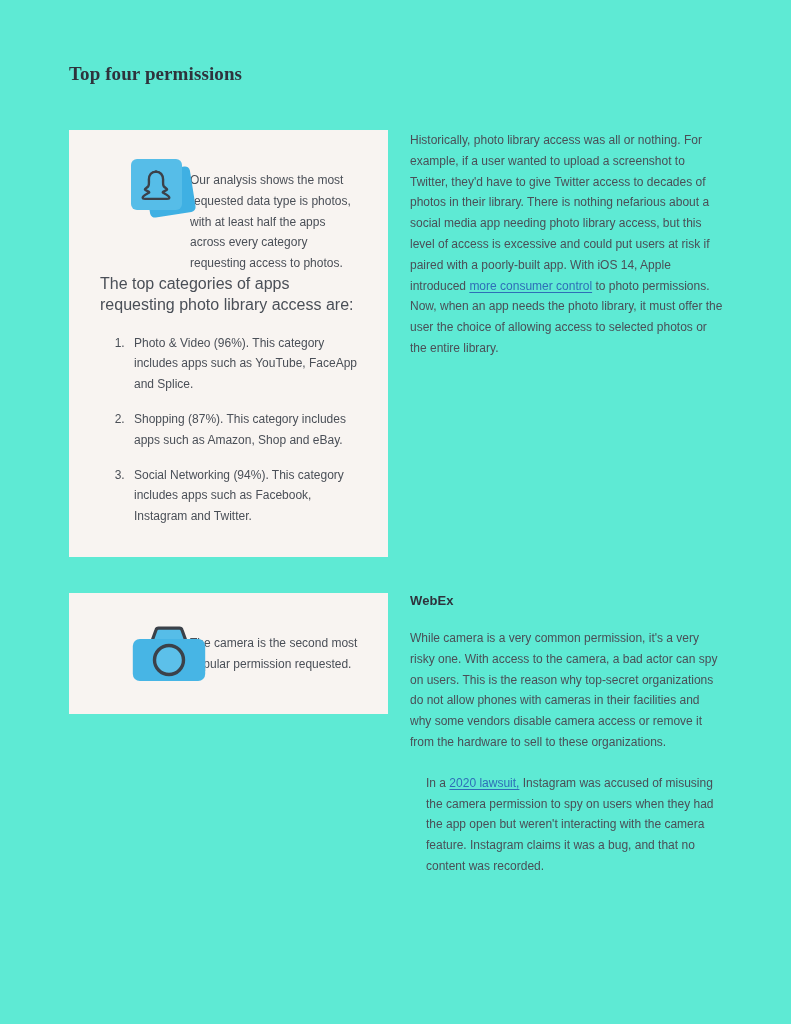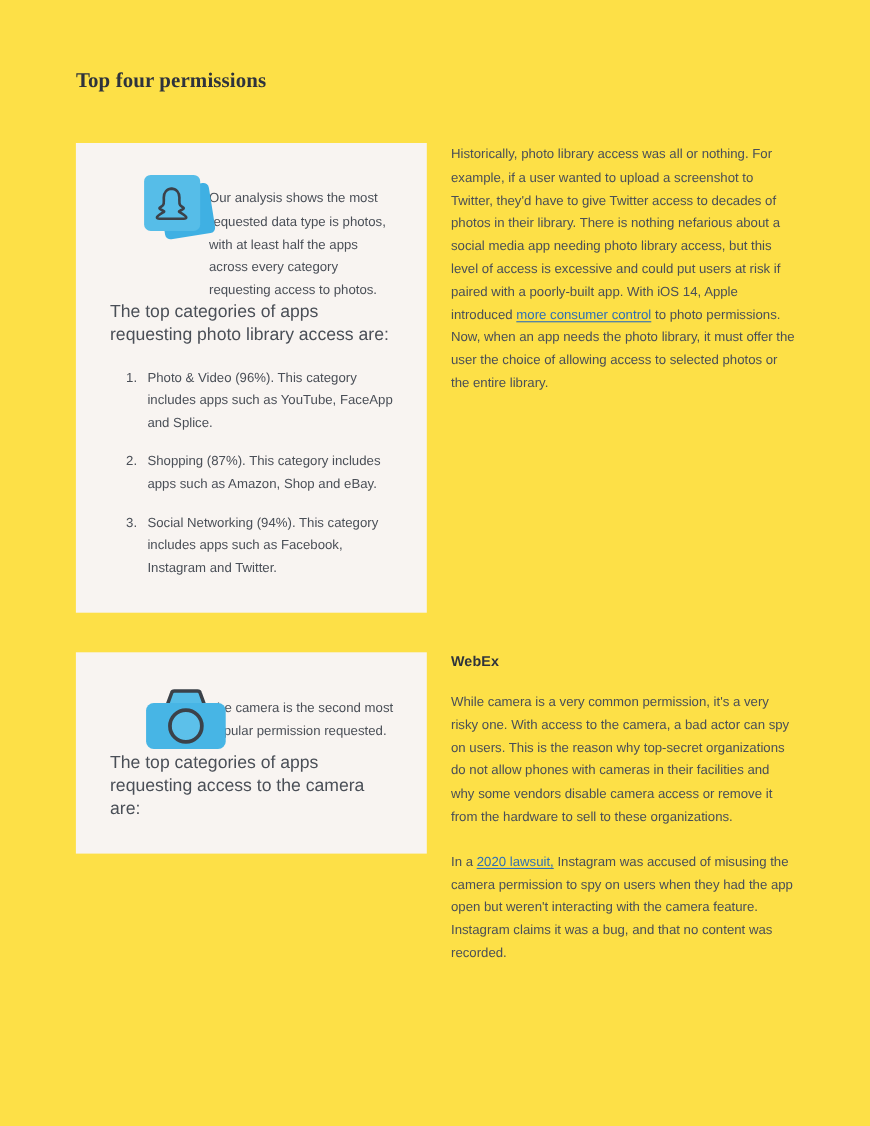--- a/index.html
+++ b/index.html
@@ -12,21 +12,21 @@
     height: 1024px;
     position: relative;
     font-family: "Liberation Sans", sans-serif;
     color: #3b3f46;
     -webkit-font-smoothing: antialiased;
   }
 
   .page {
     position: absolute;
     inset: 0;
-    background: #fde047;
+    background: #5eead4;
   }
 
   
   .page-title {
     position: absolute;
     left: 69px;
     top: 63px;
     font-family: "Liberation Serif", serif;
     font-weight: bold;
     font-size: 19px;
@@ -139,21 +139,21 @@
     color: #2e333c;
     letter-spacing: 0.1px;
     margin: 0 0 20px 0;
   }
   .detail-body {
     font-size: 12px;
     line-height: 20.8px;
     color: #4a4f57;
     margin: 0;
   }
-  .detail-body + .detail-body { margin-top: 20px; }
+  .detail-body + .detail-body { margin-top: 20px; margin-left: 16px; }
 
   a.inline-link {
     color: #2e6fb7;
     font-weight: normal;
     text-decoration: underline;
     text-underline-offset: 2px;
   }
 </style>
 </head>
 <body>
@@ -204,21 +204,20 @@
               <svg viewBox="0 0 76 58" width="76" height="58">
                 <path d="M21 16 L25 5 Q25.5 3.2 27.5 3.2 L48.5 3.2 Q50.5 3.2 51 5 L55 16 Z" fill="#56bde8" stroke="#3b4149" stroke-width="3.2" stroke-linejoin="round"></path>
                 <rect x="1.8" y="14" width="72.4" height="42" rx="7" fill="#47b5e5"></rect>
                 <circle cx="38" cy="35" r="14.5" fill="#5cc0ea" stroke="#3b4149" stroke-width="3.4"></circle>
               </svg>
             </div>
           </div>
           <div class="card-head-text">The camera is the second most popular permission requested.</div>
         </div>
 
-        <div class="card-intro">The top categories of apps requesting access to the camera are:</div>
 
       </div>
 
       <div class="detail">
         <h2 class="detail-title">WebEx</h2>
         <p class="detail-body">While camera is a very common permission, it's a very risky one. With access to the camera, a bad actor can spy on users. This is the reason why top-secret organizations do not allow phones with cameras in their facilities and why some vendors disable camera access or remove it from the hardware to sell to these organizations.</p>
         <p class="detail-body">In a <a class="inline-link" href="#">2020 lawsuit,</a> Instagram was accused of misusing the camera permission to spy on users when they had the app open but weren't interacting with the camera feature. Instagram claims it was a bug, and that no content was recorded.</p>
       </div>
 
     </div>

